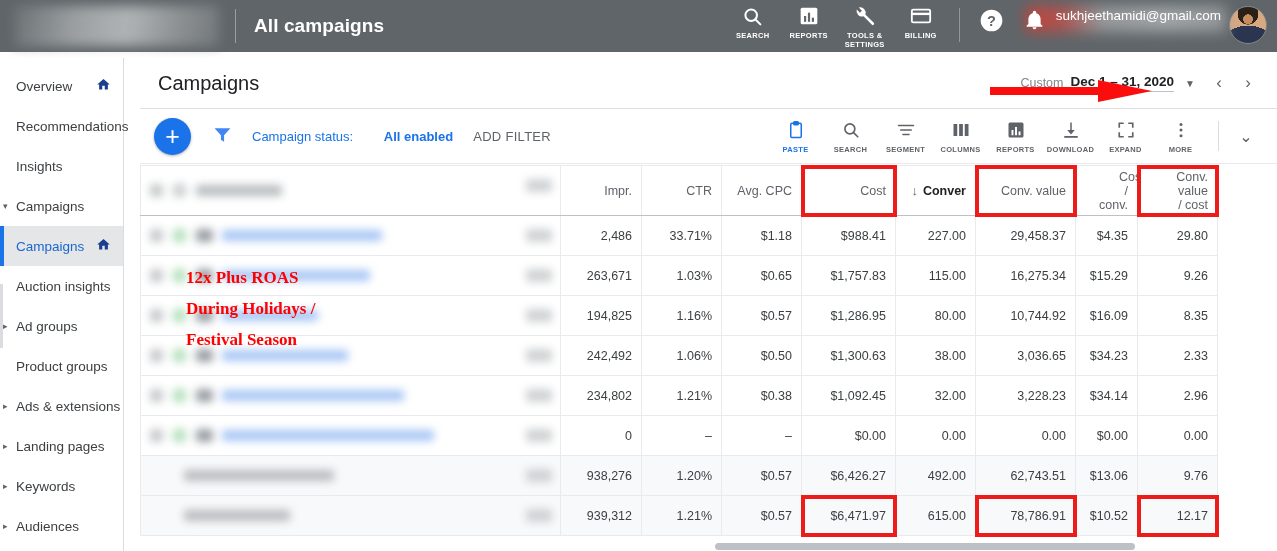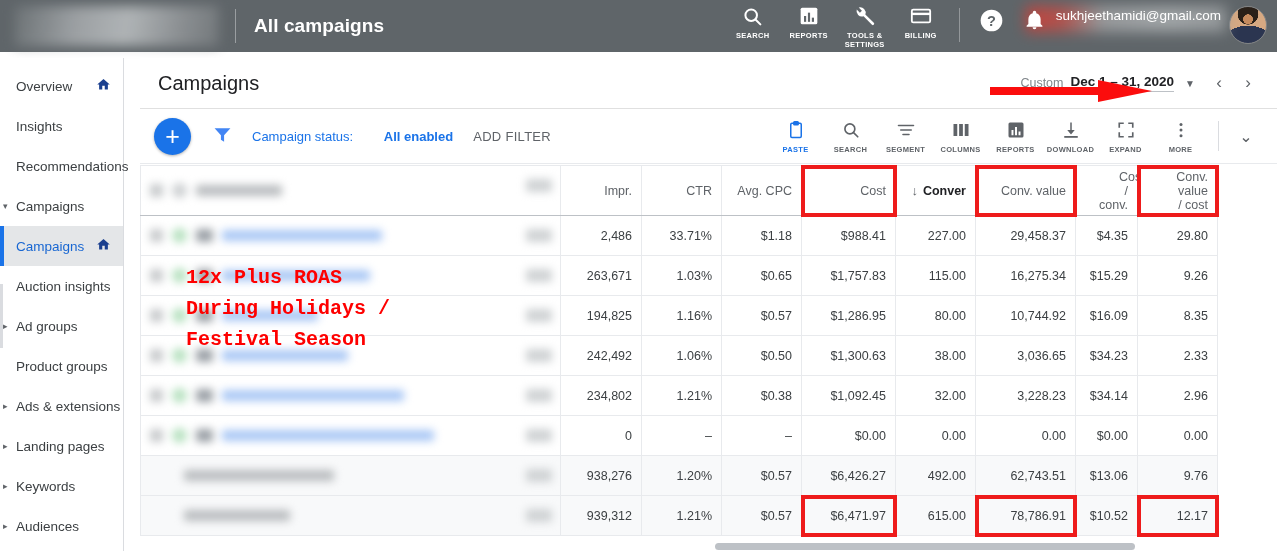--- a/index.html
+++ b/index.html
@@ -142,22 +142,22 @@
   .bb-check { width:13px; height:13px; background:#c6c9cb; border-radius:2px; }
   .bb-dot { width:15px; height:15px; border-radius:50%; background:#b7e1c0; }
   .bb-ic { width:17px; height:13px; background:#9aa0a6; border-radius:2px;}
   .bb-txt { height:11px; border-radius:2px; background:#a9c7f5; }
   .bb-txt.gray { background:#b9bcbf; }
   .bb-right { position:absolute; right:8px; top:13px; width:26px; height:13px; background:#cfd2d4; filter: blur(4.5px); border-radius:2px;}
 
   
   .roas-caption {
     position:absolute; left: 46px; top: 97px; z-index: 40;
-    color:#fe0000; font-size: 20px; font-weight: bold; line-height: 31px;
-    font-family: Liberation Mono, monospace; white-space: pre-line; pointer-events:none;
+    color:#fe0000; font-size: 17px; font-weight: bold; line-height: 31px;
+    font-family: Liberation Serif, serif; white-space: pre-line; pointer-events:none;
   }
 
   
   .hscroll {
     position:absolute; left:140px; bottom:0; width:1137px; height: 9px; background:#fff;
   }
   .hscroll .thumb {
     position:absolute; left: 575px; top:1px; width: 420px; height:7px;
     background:#bdc1c6; border-radius:4px; cursor:pointer;
   }
@@ -234,24 +234,24 @@
 <div class="sidebar">
   <div class="nav-rail"></div>
   <div id="navlist">
       <div class="nav-item">
         <span class="nav-label">Overview</span>
         <span class="home-ico"><svg width="15" height="15" viewBox="0 0 24 24" fill="#1a3f8f">
             <path d="M10 20v-6h4v6h5v-8h3L12 3 2 12h3v8z"></path>
           </svg></span>
       </div>
       <div class="nav-item">
+        <span class="nav-label">Recommendations</span>
+      </div>
+      <div class="nav-item">
         <span class="nav-label">Insights</span>
-      </div>
-      <div class="nav-item">
-        <span class="nav-label">Recommendations</span>
       </div>
       <div class="nav-item">
         <span class="caret">▾</span>
         <span class="nav-label">Campaigns</span>
       </div>
       <div class="nav-item active">
         <span class="nav-label">Campaigns</span>
         <span class="home-ico"><svg width="15" height="15" viewBox="0 0 24 24" fill="#1a3f8f">
             <path d="M10 20v-6h4v6h5v-8h3L12 3 2 12h3v8z"></path>
           </svg></span>

